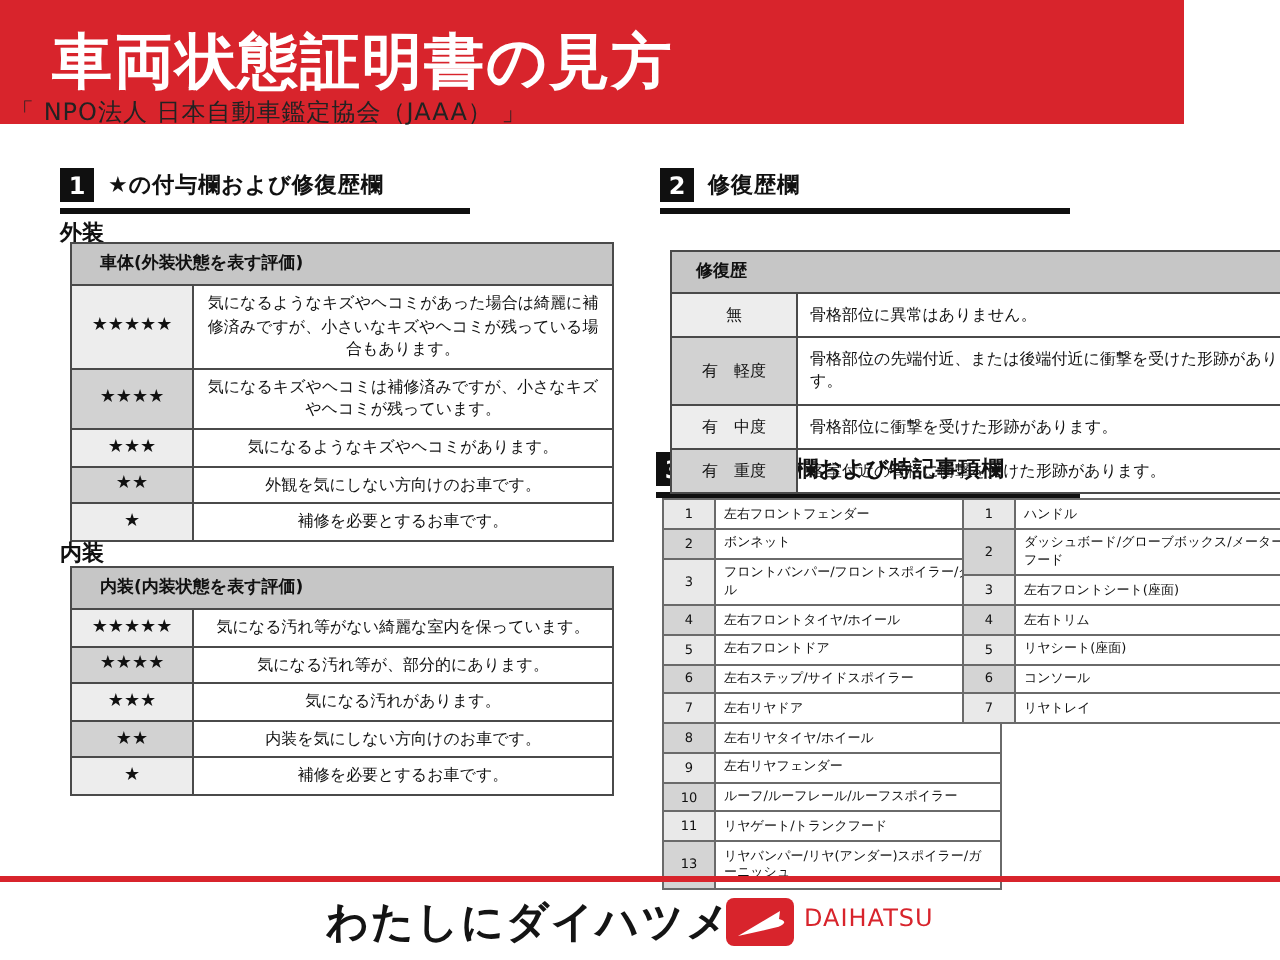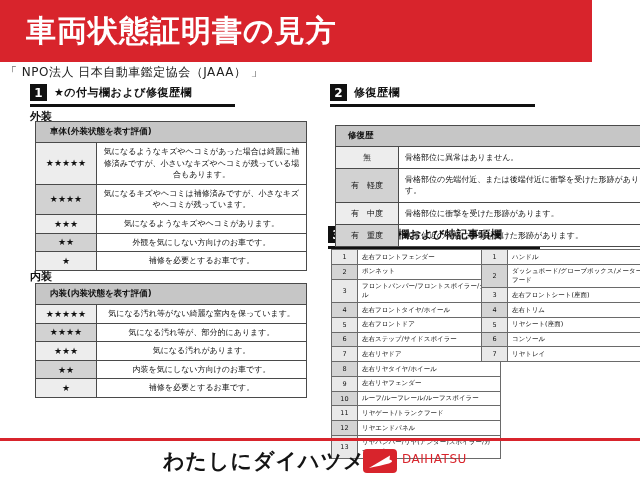--- a/index.html
+++ b/index.html
@@ -16,21 +16,21 @@
   }
   .banner .title{
     color:#fff;font-weight:bold;font-size:30px;letter-spacing:1px;
     padding-left:26px;white-space:nowrap;
   }
   .banner .title-suffix{
     color:#fff;font-weight:bold;font-size:30px;letter-spacing:1px;
     margin-left:58px;white-space:nowrap;
   }
   .subtitle{
-    position:absolute;left:5px;top:64px;font-size:12px;color:#222;letter-spacing:.5px;
+    position:absolute;left:5px;top:48px;font-size:12px;color:#222;letter-spacing:.5px;
   }
   
   .sechead{
     position:absolute;display:flex;align-items:center;gap:7px;
     border-bottom:3px solid #101010;padding-bottom:3px;width:205px;
   }
   .secnum{
     width:17px;height:17px;background:#101010;color:#fff;
     display:flex;align-items:center;justify-content:center;
     font-weight:bold;font-size:12px;flex:0 0 auto;
@@ -241,24 +241,20 @@
     </tr>
     <tr>
       <td class="no">10</td>
       <td class="pname">ルーフ/ルーフレール/ルーフスポイラー</td>
     </tr>
     <tr>
       <td class="no">11</td>
       <td class="pname">リヤゲート/トランクフード</td>
     </tr>
     <tr>
-      <td class="no">12</td>
-      <td class="pname">リヤエンドパネル</td>
-    </tr>
-    <tr>
       <td class="no">13</td>
       <td class="pname">リヤバンパー/リヤ(アンダー)スポイラー/ガーニッシュ</td>
     </tr>
   </tbody>
 </table>
 
 <table class="parts-table" id="tbl-parts-int">
   <tbody>
     <tr>
       <td class="no">1</td>

